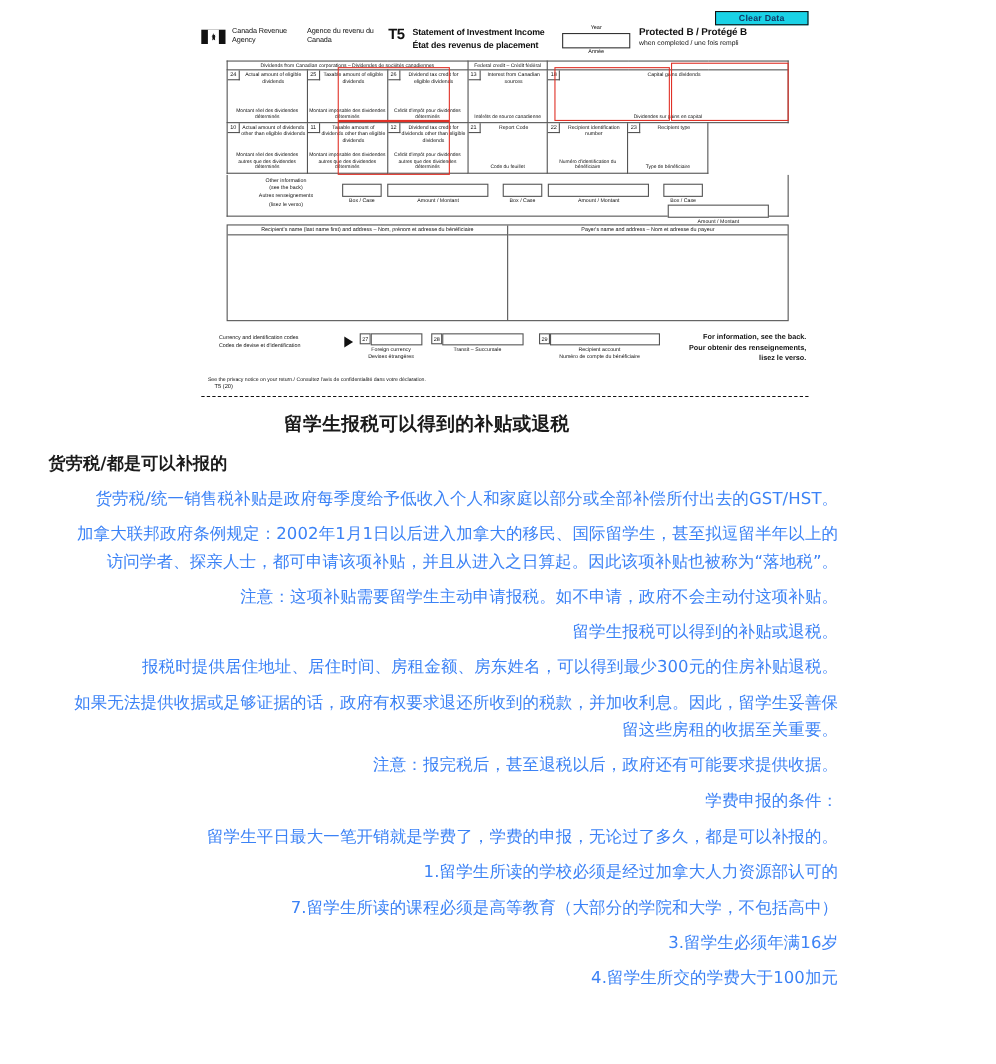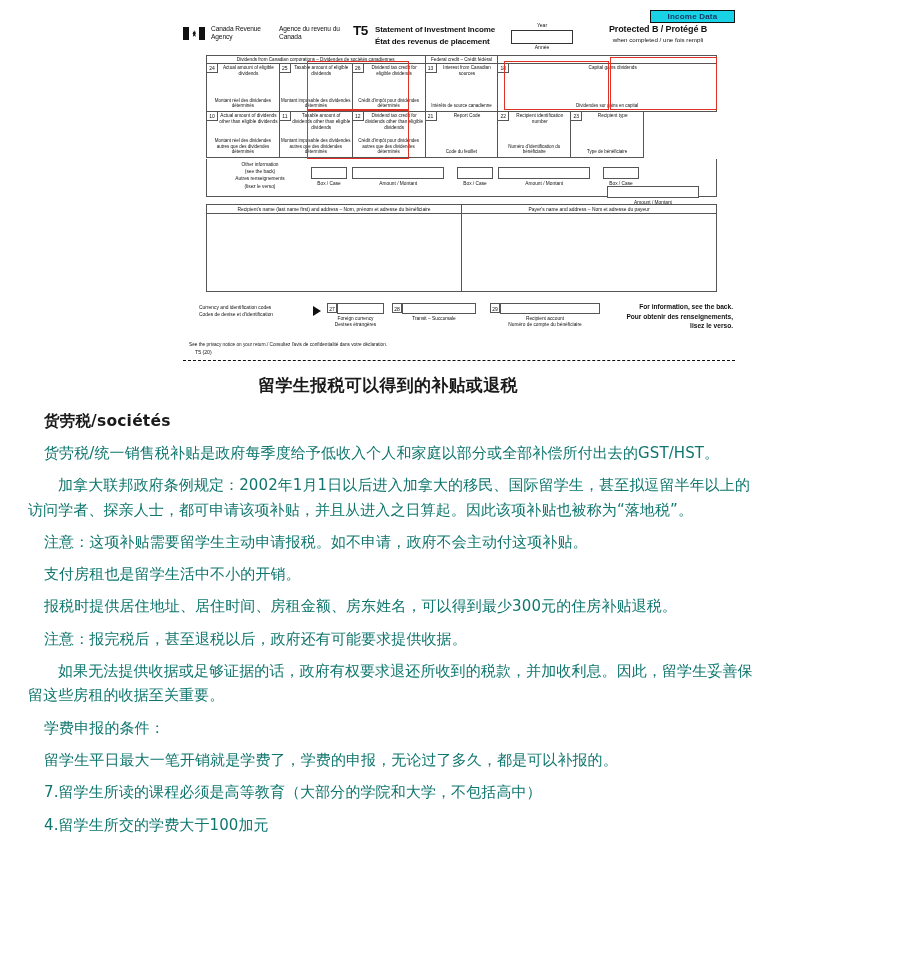--- a/index.html
+++ b/index.html
@@ -93,21 +93,21 @@
   .yearbox .ylab {
     text-align: center; font-size: 5px; color: #111; margin-bottom: 1px;
   }
   .yearbox .yfield {
     height: 14px; border: .8px solid #333; background: #fff;
   }
   .yearbox .ylab2 {
     text-align: center; font-size: 5px; color: #111; margin-top: 1px;
   }
   .protected {
-    position: absolute; left: 398px; top: 2px; width: 154px; text-align: center;
+    position: absolute; left: 398px; top: 2px; width: 154px; text-align: left;
   }
   .protected .p1 { font-size: 9px; font-weight: 700; letter-spacing: -.1px; }
   .protected .p2 { font-size: 6.2px; margin-top: 2px; }
 
   
   .gridtbl {
     position: absolute; left: 23px; top: 47px;
     width: 511px;
     border-collapse: collapse;
     table-layout: fixed;
@@ -251,34 +251,35 @@
   h3.sec {
     font-size: 15.5px;
     font-weight: 700;
     color: #1a1a1a;
     margin: 0 0 9px 30px;
     letter-spacing: .2px;
   }
   p.para {
     font-size: 15px;
     line-height: 1.62;
-    color: #0f766e;
+    color: #3b82f6;
     margin: 0 0 8px 0;
     padding-left: 30px;
     letter-spacing: .1px;
+    text-align: right;
   }
   p.para.hang { padding-left: 14px; }
 </style>
 </head>
 <body>
 
 <div class="form-wrap">
   <div class="t5form">
 
-    <div class="clear-data-btn">Income Data</div>
+    <div class="clear-data-btn">Clear Data</div>
 
     <div class="hdr">
       <span class="flag"></span>
       <div class="cra-en">Canada Revenue Agency</div>
       <div class="cra-fr">Agence du revenu du Canada</div>
       <div class="t5mark">T5</div>
       <div class="t5title">
         <div>Statement of Investment Income</div>
         <div>État des revenus de placement</div>
       </div>
@@ -483,28 +484,30 @@
 
     <div class="privacy">See the privacy notice on your return./ Consultez l'avis de confidentialité dans votre déclaration.</div>
     <div class="t5ver">T5 (20)</div>
     <div class="dashline"></div>
   </div>
 </div>
 
 <div class="article">
   <div class="doc-title">留学生报税可以得到的补贴或退税</div>
 
-  <h3 class="sec">货劳税/sociétés</h3>
+  <h3 class="sec">货劳税/都是可以补报的</h3>
   <p class="para">货劳税/统一销售税补贴是政府每季度给予低收入个人和家庭以部分或全部补偿所付出去的GST/HST。</p>
   <p class="para hang" style="text-indent:30px;">加拿大联邦政府条例规定：2002年1月1日以后进入加拿大的移民、国际留学生，甚至拟逗留半年以上的访问学者、探亲人士，都可申请该项补贴，并且从进入之日算起。因此该项补贴也被称为“落地税”。</p>
   <p class="para">注意：这项补贴需要留学生主动申请报税。如不申请，政府不会主动付这项补贴。</p>
 
-  <p class="para">支付房租也是留学生活中不小的开销。</p>
+  <p class="para">留学生报税可以得到的补贴或退税。</p>
   <p class="para">报税时提供居住地址、居住时间、房租金额、房东姓名，可以得到最少300元的住房补贴退税。</p>
+  <p class="para hang" style="text-indent:30px;">如果无法提供收据或足够证据的话，政府有权要求退还所收到的税款，并加收利息。因此，留学生妥善保留这些房租的收据至关重要。</p>
   <p class="para">注意：报完税后，甚至退税以后，政府还有可能要求提供收据。</p>
-  <p class="para hang" style="text-indent:30px;">如果无法提供收据或足够证据的话，政府有权要求退还所收到的税款，并加收利息。因此，留学生妥善保留这些房租的收据至关重要。</p>
 
   <p class="para">学费申报的条件：</p>
   <p class="para">留学生平日最大一笔开销就是学费了，学费的申报，无论过了多久，都是可以补报的。</p>
+  <p class="para">1.留学生所读的学校必须是经过加拿大人力资源部认可的</p>
   <p class="para">7.留学生所读的课程必须是高等教育（大部分的学院和大学，不包括高中）</p>
+  <p class="para">3.留学生必须年满16岁</p>
   <p class="para">4.留学生所交的学费大于100加元</p>
 
 </div>
 
 </body></html>

